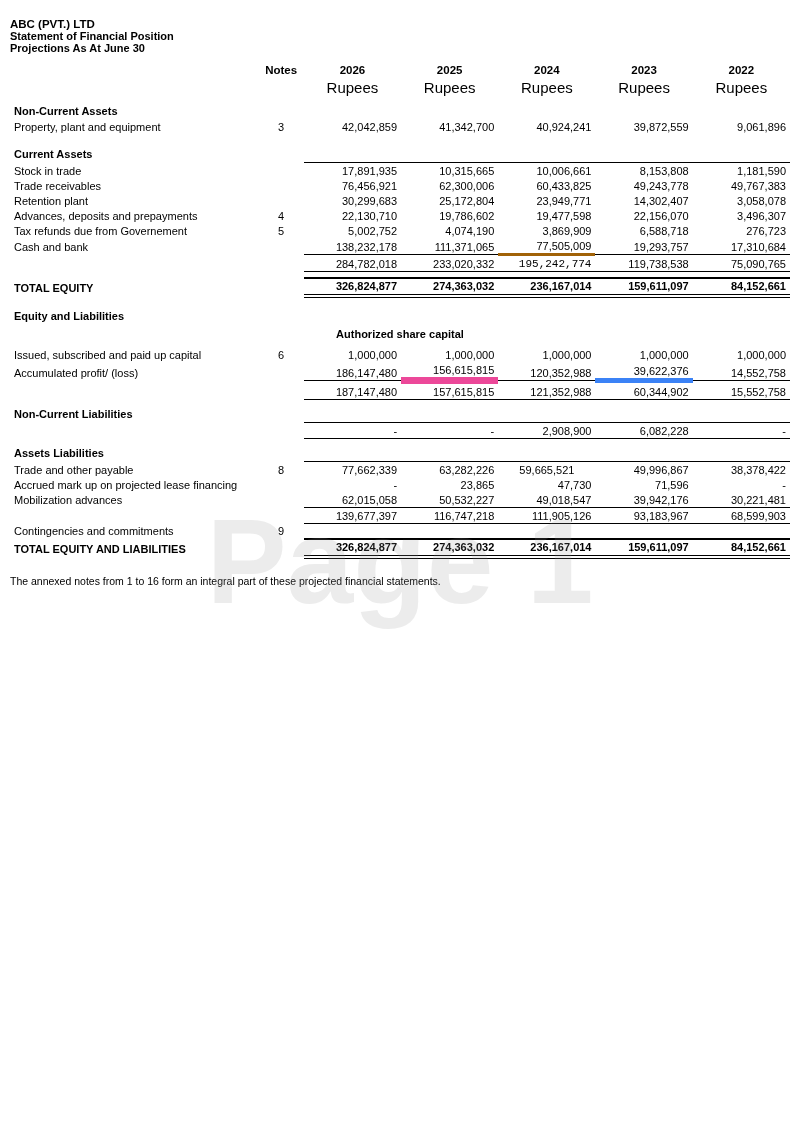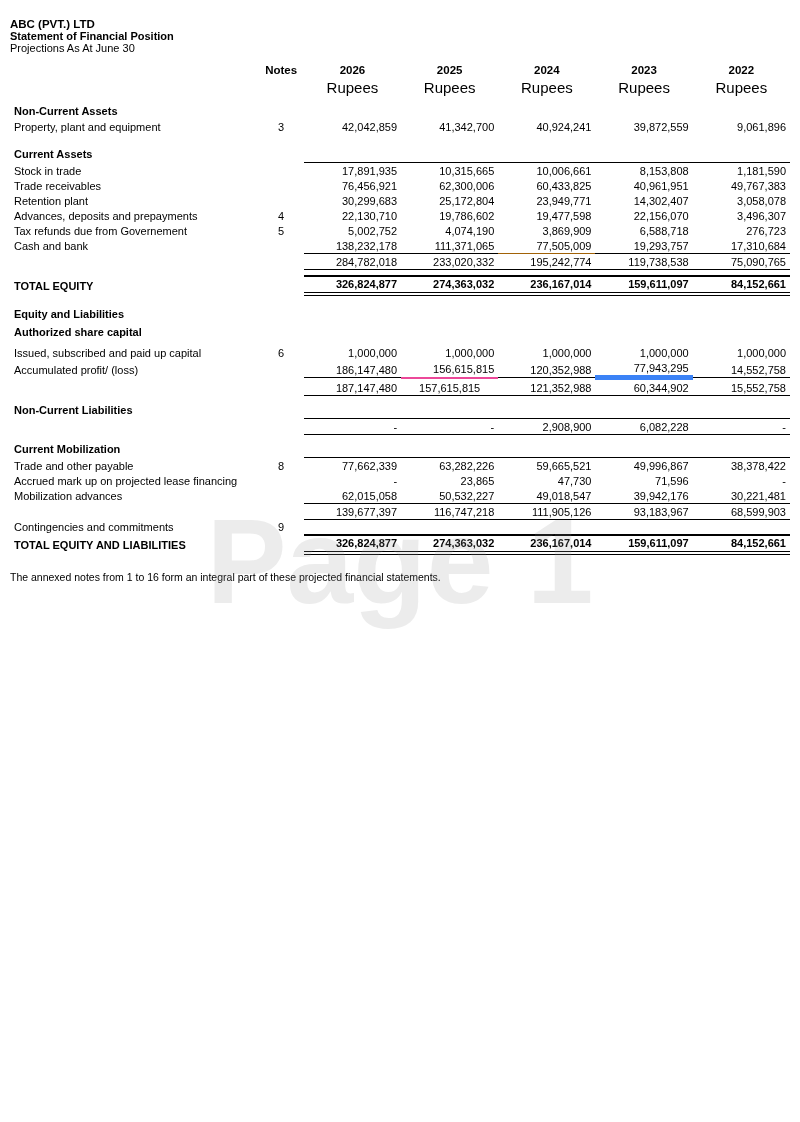--- a/index.html
+++ b/index.html
@@ -8,40 +8,40 @@
       font-size: 11px;
       background: #fff;
       color: #000;
       width: 800px;
       min-height: 1122px;
       padding: 18px 10px 18px 10px;
     }
     .header { margin-bottom: 8px; }
     .header .company-name { font-weight: bold; font-size: 11.5px; }
     .header .statement-title { font-weight: bold; font-size: 11px; }
-    .header .projection-date { font-weight: normal; font-size: 11px; }
+    .header .projection-date { font-weight: bold; font-size: 11px; }
 
     .main-table {
       width: 100%;
       border-collapse: collapse;
       margin-top: 6px;
     }
     .main-table td {
       padding: 1.5px 4px;
       vertical-align: bottom;
     }
     .col-label { width: 230px; }
     .col-notes { width: 42px; text-align: center; }
     .col-num { width: 90px; text-align: right; }
 
     .col-header { text-align: center; font-weight: bold; font-size: 11.5px; padding-bottom: 0; }
     .col-subheader { text-align: center; font-size: 15px; padding-top: 0; }
 
     .section-heading td { font-weight: bold; padding-top: 8px; padding-bottom: 2px; font-size: 11px; }
-    .subsection-heading td { font-weight: bold; padding-top: 4px; font-size: 11px; }
+    .subsection-heading td { font-weight: bold; padding-top: 4px; font-size: 11px; text-align: center; }
 
     .total-row td { font-weight: bold; }
     .num-cell { text-align: right; }
     .notes-cell { text-align: center; }
 
     .watermark {
       position: fixed;
       top: 50%;
       left: 50%;
       transform: translate(-50%, -50%);
@@ -132,21 +132,21 @@
     <td class="num-cell" style="border-top:1px solid #000;">10,006,661</td>
     <td class="num-cell" style="border-top:1px solid #000;">8,153,808</td>
     <td class="num-cell" style="border-top:1px solid #000;">1,181,590</td>
   </tr>
   <tr>
     <td>Trade receivables</td>
     <td class="notes-cell"></td>
     <td class="num-cell">76,456,921</td>
     <td class="num-cell">62,300,006</td>
     <td class="num-cell">60,433,825</td>
-    <td class="num-cell">40,961,951</td>
+    <td class="num-cell">49,243,778</td>
     <td class="num-cell">49,767,383</td>
   </tr>
   <tr>
     <td>Retention plant</td>
     <td class="notes-cell"></td>
     <td class="num-cell">30,299,683</td>
     <td class="num-cell">25,172,804</td>
     <td class="num-cell">23,949,771</td>
     <td class="num-cell">14,302,407</td>
     <td class="num-cell">3,058,078</td>
@@ -176,21 +176,21 @@
     <td class="num-cell">111,371,065</td>
     <td class="num-cell">77,505,009</td>
     <td class="num-cell">19,293,757</td>
     <td class="num-cell">17,310,684</td>
   </tr>
   <tr>
     <td></td>
     <td></td>
     <td class="num-cell" style="border-top:1px solid #000; border-bottom:1px solid #000;">284,782,018</td>
     <td class="num-cell" style="border-top:1px solid #000; border-bottom:1px solid #000;">233,020,332</td>
-    <td class="num-cell" style="border-top:1px solid #a16207; border-bottom:1px solid #000;">195,242,774</td>
+    <td class="num-cell" style="border-top:3px solid #a16207; border-bottom:1px solid #000;font-family:Liberation Mono, monospace;">195,242,774</td>
     <td class="num-cell" style="border-top:1px solid #000; border-bottom:1px solid #000;">119,738,538</td>
     <td class="num-cell" style="border-top:1px solid #000; border-bottom:1px solid #000;">75,090,765</td>
   </tr>
 
   <tr class="spacer-row">
         <td colspan="7"></td>
       </tr>
 
   <tr class="total-row assets-total">
     <td>TOTAL EQUITY</td>
@@ -225,55 +225,55 @@
     <td class="num-cell">1,000,000</td>
     <td class="num-cell">1,000,000</td>
     <td class="num-cell">1,000,000</td>
   </tr>
   <tr>
     <td>Accumulated profit/ (loss)</td>
     <td></td>
     <td class="num-cell">186,147,480</td>
     <td class="num-cell">156,615,815</td>
     <td class="num-cell">120,352,988</td>
-    <td class="num-cell">77,943,295</td>
+    <td class="num-cell">39,622,376</td>
     <td class="num-cell">14,552,758</td>
   </tr>
   <tr>
     <td></td>
     <td></td>
     <td class="num-cell" style="border-top:1px solid #000; border-bottom:1px solid #000;">187,147,480</td>
-    <td class="num-cell" style="border-top:2px solid #ec4899; border-bottom:1px solid #000;text-align:center;">157,615,815</td>
+    <td class="num-cell" style="border-top:7px solid #ec4899; border-bottom:1px solid #000;">157,615,815</td>
     <td class="num-cell" style="border-top:1px solid #000; border-bottom:1px solid #000;">121,352,988</td>
     <td class="num-cell" style="border-top:5px solid #3b82f6; border-bottom:1px solid #000;">60,344,902</td>
     <td class="num-cell" style="border-top:1px solid #000; border-bottom:1px solid #000;">15,552,758</td>
   </tr>
 
   <tr class="section-heading">
     <td colspan="7">Non-Current Liabilities</td>
   </tr>
   <tr>
     <td></td>
     <td></td>
     <td class="num-cell" style="border-top:1px solid #000; border-bottom:1px solid #000;">-</td>
     <td class="num-cell" style="border-top:1px solid #000; border-bottom:1px solid #000;">-</td>
     <td class="num-cell" style="border-top:1px solid #000; border-bottom:1px solid #000;">2,908,900</td>
     <td class="num-cell" style="border-top:1px solid #000; border-bottom:1px solid #000;">6,082,228</td>
     <td class="num-cell" style="border-top:1px solid #000; border-bottom:1px solid #000;">-</td>
   </tr>
 
   <tr class="section-heading">
-    <td colspan="7">Current Mobilization</td>
+    <td colspan="7">Assets Liabilities</td>
   </tr>
   <tr>
     <td>Trade and other payable</td>
     <td class="notes-cell">8</td>
     <td class="num-cell" style="border-top:1px solid #000;">77,662,339</td>
     <td class="num-cell" style="border-top:1px solid #000;">63,282,226</td>
-    <td class="num-cell" style="border-top:1px solid #000;">59,665,521</td>
+    <td class="num-cell" style="border-top:1px solid #000;text-align:center;">59,665,521</td>
     <td class="num-cell" style="border-top:1px solid #000;">49,996,867</td>
     <td class="num-cell" style="border-top:1px solid #000;">38,378,422</td>
   </tr>
   <tr>
     <td>Accrued mark up on projected lease financing</td>
     <td></td>
     <td class="num-cell">-</td>
     <td class="num-cell">23,865</td>
     <td class="num-cell">47,730</td>
     <td class="num-cell">71,596</td>

